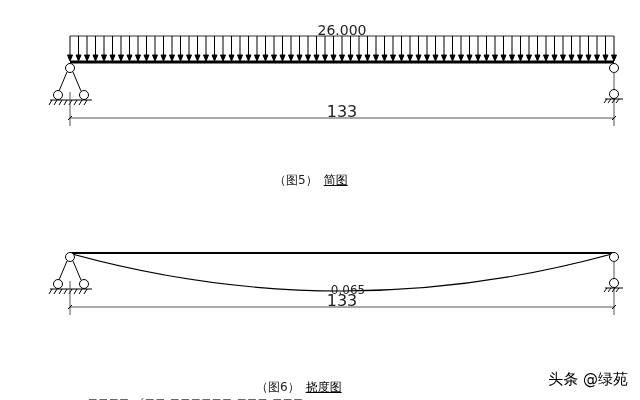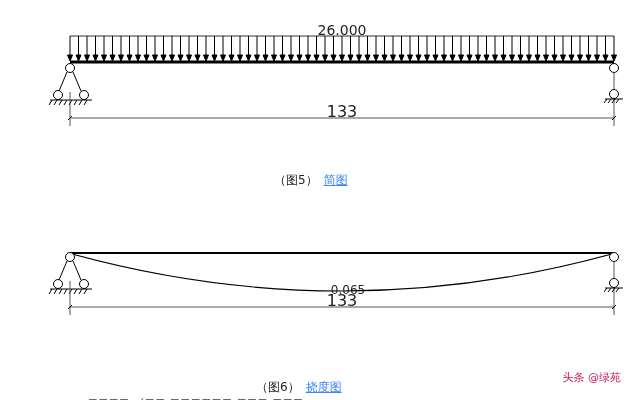--- a/index.html
+++ b/index.html
@@ -1,22 +1,22 @@
 <!DOCTYPE html>
 <html><head>
   <meta charset="utf-8">
   <style>
     html, body { margin: 0; padding: 0; background: #ffffff; }
     body { width: 640px; height: 400px; position: relative; overflow: hidden; font-family: "DejaVu Sans", sans-serif; }
     svg { position: absolute; left: 0; top: 0; }
     .caption { position: absolute; font-size: 12px; color: #222; white-space: nowrap; font-family: "DejaVu Sans", sans-serif; }
-    .caption .link { color: #3b82f6; text-decoration: underline; margin-left: 6px; }
+    .caption .link { color: #000000; text-decoration: underline; margin-left: 6px; }
     .cap5 { left: 274px; top: 172px; }
     .cap6 { left: 256px; top: 379px; }
-    .watermark { position: absolute; right: 19px; top: 370px; font-size: 11px; color: #be185d; text-shadow: 0 0 1px #fff; font-family: "DejaVu Sans", sans-serif; }
+    .watermark { position: absolute; right: 12px; top: 370px; font-size: 15px; color: #000000; text-shadow: 0 0 1px #fff; font-family: "DejaVu Sans", sans-serif; }
     .cutoff { position: absolute; left: 88px; top: 396px; font-size: 10px; color: #000; letter-spacing: 1px; overflow: hidden; height: 4px; white-space: nowrap; }
     .lbl { font-family: "DejaVu Sans", sans-serif; fill: #222; }
   </style>
 </head>
 <body>
 
 <svg width="640" height="400" viewBox="0 0 640 400">
 
   <g>
 

